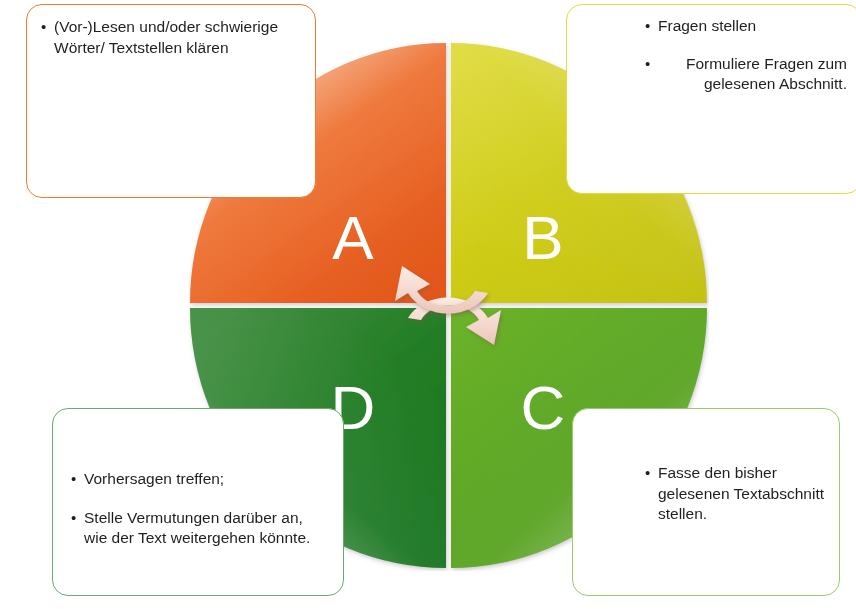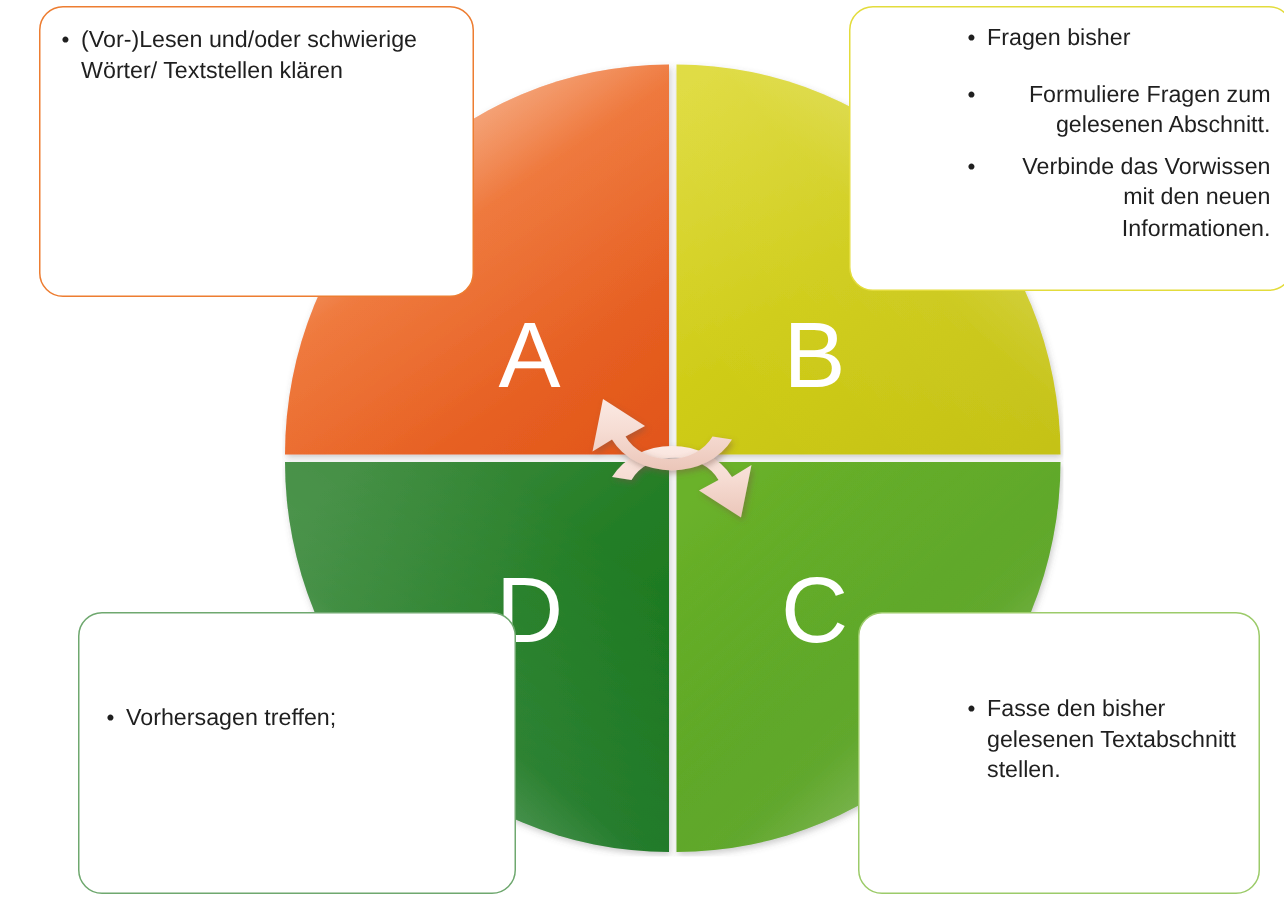--- a/index.html
+++ b/index.html
@@ -138,29 +138,29 @@
 <div id="diagram">
 
   <div class="callout" id="box-a">
     <ul>
       <li>(Vor-)Lesen und/oder schwierige Wörter/ Textstellen klären</li>
     </ul>
   </div>
 
   <div class="callout" id="box-b">
     <ul>
-      <li>Fragen bisher</li>
+      <li>Fragen stellen</li>
       <li class="tight">Formuliere Fragen zum gelesenen Abschnitt.</li>
-      <li> Verbinde das Vorwissen mit den neuen Informationen.</li>
     </ul>
   </div>
 
   <div class="callout" id="box-d">
     <ul>
       <li>Vorhersagen treffen;</li>
+      <li>Stelle Vermutungen darüber an, wie der Text weitergehen könnte.</li>
     </ul>
   </div>
 
   <div class="callout" id="box-c">
     <ul>
       <li>Fasse den bisher gelesenen Textabschnitt stellen.</li>
     </ul>
   </div>
 
   <div class="circle-wrap">

